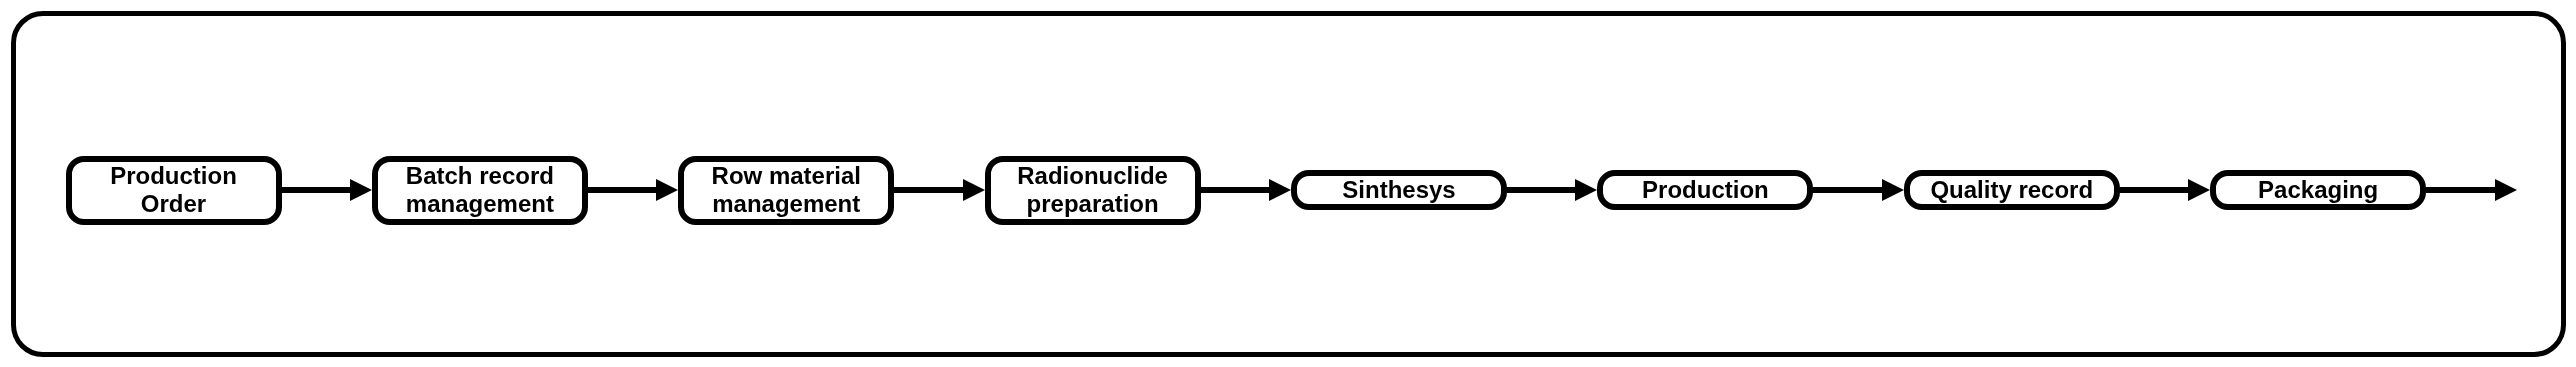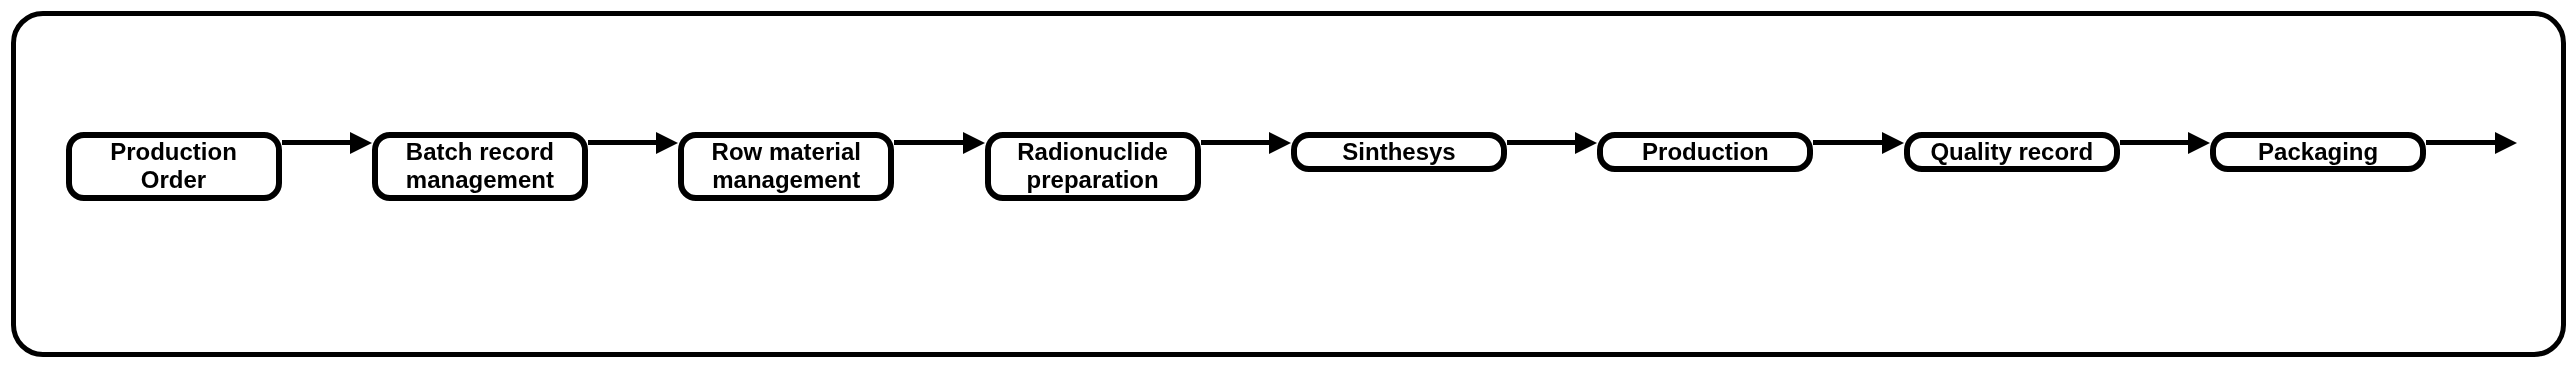--- a/index.html
+++ b/index.html
@@ -26,21 +26,21 @@
     border-radius: 32px;
     background: #ffffff;
   }
   .flow-row {
     position: absolute;
     left: 50px;
     right: 44px;
     top: 116px;
     height: 117px;
     display: flex;
-    align-items: flex-start;
+    align-items: center;
   }
   .node {
     box-sizing: border-box;
     flex: 0 0 216px;
     width: 216px;
     border: 6px solid #000000;
     border-radius: 18px;
     background: #ffffff;
     display: flex;
     align-items: center;

